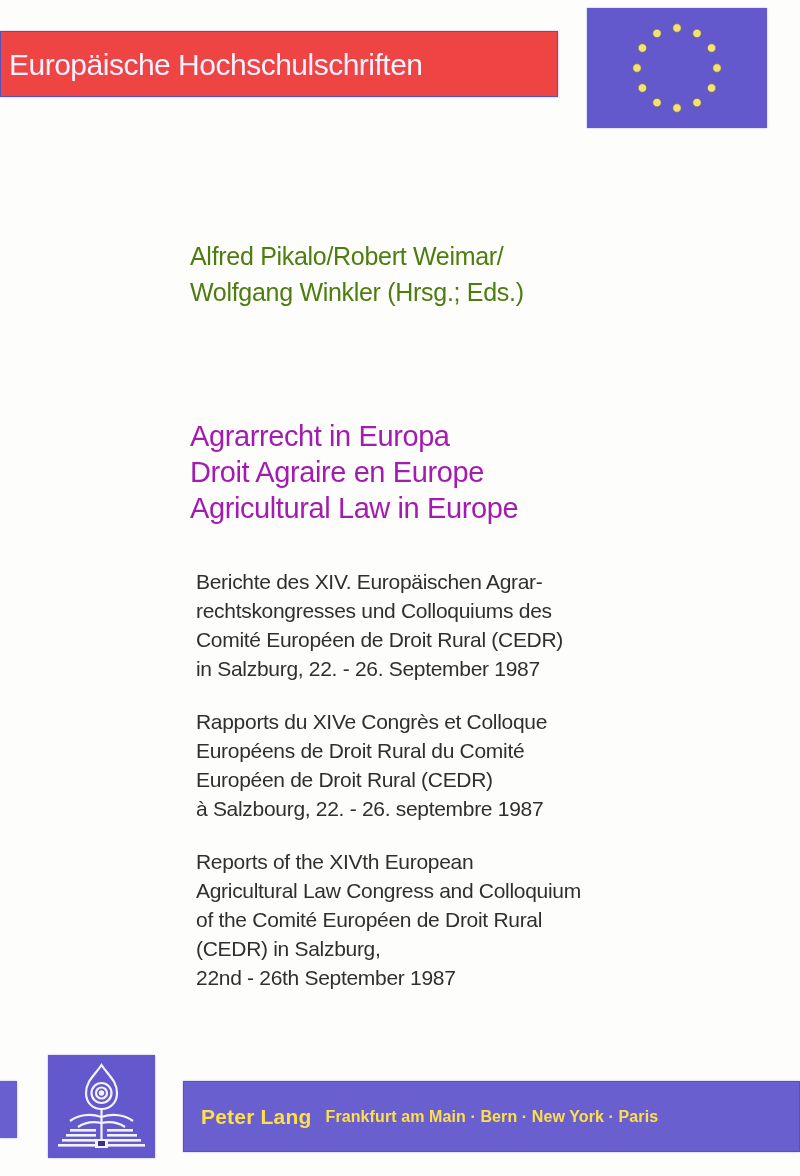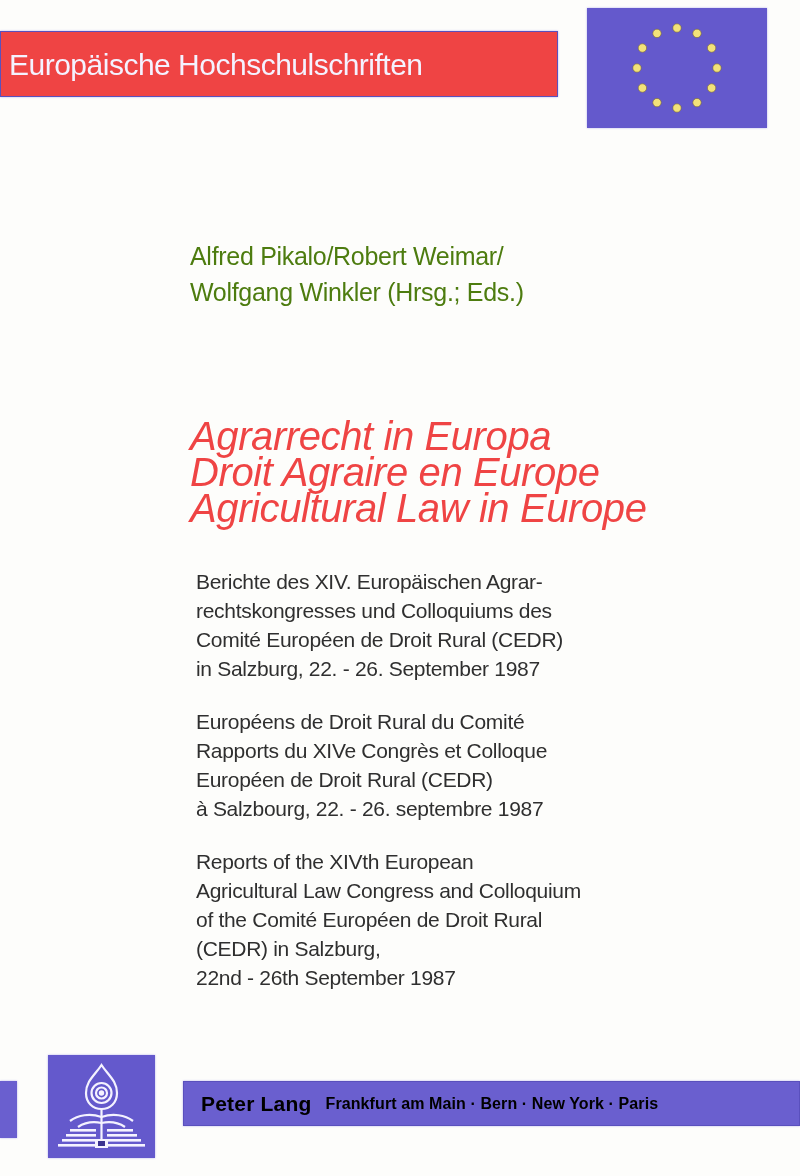--- a/index.html
+++ b/index.html
@@ -50,25 +50,24 @@
       top: 238px;
       font-size: 25px;
       line-height: 36px;
       color: #4d7c0f;
       letter-spacing: -0.3px;
     }
     .titles {
       position: absolute;
       left: 190px;
       top: 418px;
-      font-size: 40px;
+      font-size: 29px;
       line-height: 36px;
-      color: #ef4444;
+      color: #a21caf;
       letter-spacing: -0.4px;
-      font-style: italic;
     }
     .titles div { white-space: nowrap; }
 
     .desc {
       position: absolute;
       left: 196px;
       font-size: 21px;
       line-height: 29px;
       color: #2f2f2f;
       letter-spacing: -0.3px;
@@ -96,26 +95,26 @@
       background: #6459cc;
       box-shadow: 0 0 2px #b9b3ee;
     }
     .logo-box svg { display: block; }
 
     .publisher-bar {
       position: absolute;
       left: 183px;
       top: 1081px;
       width: 617px;
-      height: 45px;
+      height: 71px;
       background: #6a5fcf;
       box-shadow: inset 0 0 0 1px #5a50bd, 0 0 2px #b9b3ee;
       display: flex;
       align-items: center;
-      color: #000000;
+      color: #fde047;
       white-space: nowrap;
     }
     .publisher-name {
       font-size: 21px;
       font-weight: bold;
       margin-left: 18px;
       letter-spacing: 0.2px;
     }
     .publisher-cities {
       font-size: 16px;
@@ -163,22 +162,22 @@
 </div>
 
 <div class="desc desc-de">
   <div>Berichte des XIV. Europäischen Agrar-</div>
   <div>rechtskongresses und Colloquiums des</div>
   <div>Comité Européen de Droit Rural (CEDR)</div>
   <div>in Salzburg, 22. - 26. September 1987</div>
 </div>
 
 <div class="desc desc-fr">
+  <div>Rapports du XIVe Congrès et Colloque</div>
   <div>Européens de Droit Rural du Comité</div>
-  <div>Rapports du XIVe Congrès et Colloque</div>
   <div>Européen de Droit Rural (CEDR)</div>
   <div>à Salzbourg, 22. - 26. septembre 1987</div>
 </div>
 
 <div class="desc desc-en">
   <div>Reports of the XIVth European</div>
   <div>Agricultural Law Congress and Colloquium</div>
   <div>of the Comité Européen de Droit Rural</div>
   <div>(CEDR) in Salzburg,</div>
   <div>22nd - 26th September 1987</div>

